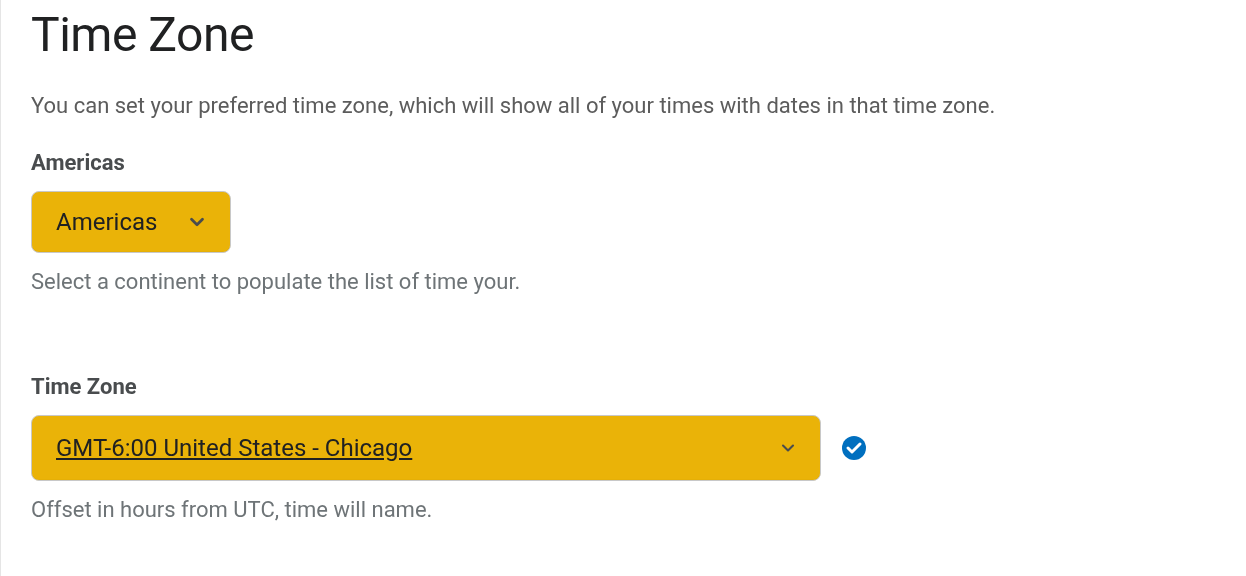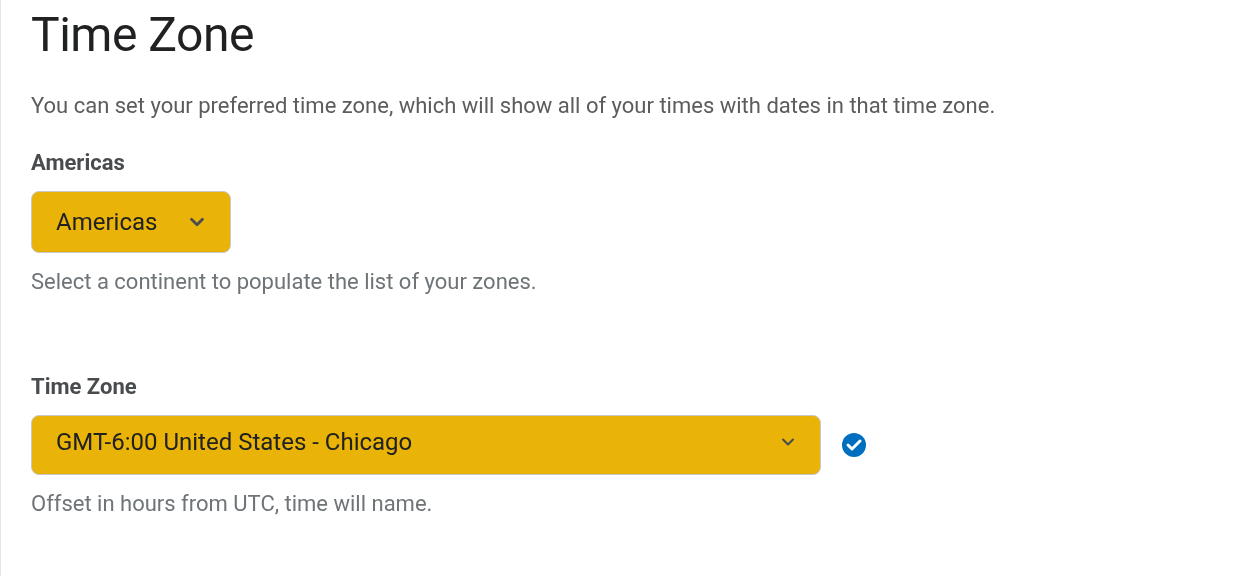--- a/index.html
+++ b/index.html
@@ -55,21 +55,22 @@
       cursor: pointer;
       display: inline-flex;
       align-items: center;
       padding: 16px 22px 16px 24px;
     }
     .custom-select.small {
       min-width: 200px;
     }
     .custom-select.large {
       min-width: 790px;
-      padding: 12px 22px 18px 24px;
+      padding: 18px 22px 18px 24px;
+      text-decoration: underline;
     }
     .select-text {
       font-size: 24px;
       color: #202122;
       flex: 1;
     }
     .chevron {
       margin-left: 20px;
       flex-shrink: 0;
     }
@@ -118,21 +119,21 @@
   <div class="select-wrapper">
     <div class="custom-select small">
       <span class="select-text">Americas</span>
       <span class="chevron">
         <svg viewBox="0 0 24 24" fill="none" stroke="#494c4e" stroke-width="3" stroke-linecap="round" stroke-linejoin="round">
           <polyline points="6 9 12 15 18 9"></polyline>
         </svg>
       </span>
     </div>
   </div>
-  <p class="help-text">Select a continent to populate the list of your zones.</p>
+  <p class="help-text">Select a continent to populate the list of time your.</p>
 </div>
 
 <div class="section-gap"></div>
 
 <div class="field-group">
   <label class="field-label">Time Zone</label>
   <div class="select-wrapper">
     <div class="custom-select large">
       <span class="select-text">GMT-6:00 United States - Chicago</span>
       <span class="chevron">

